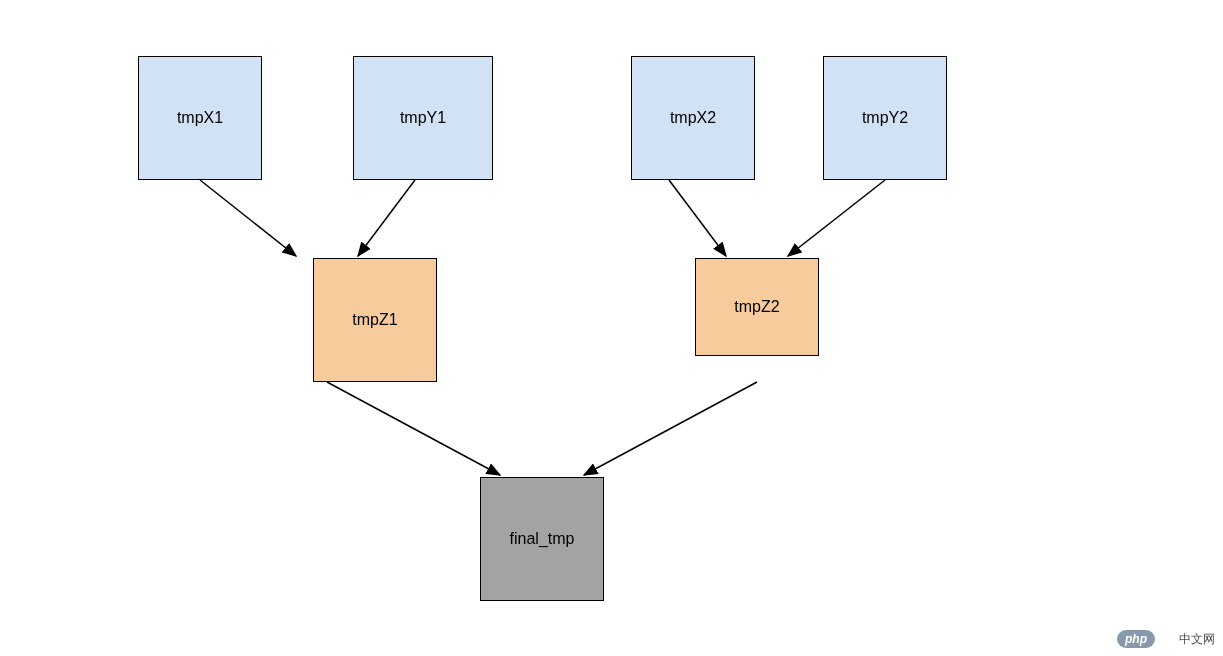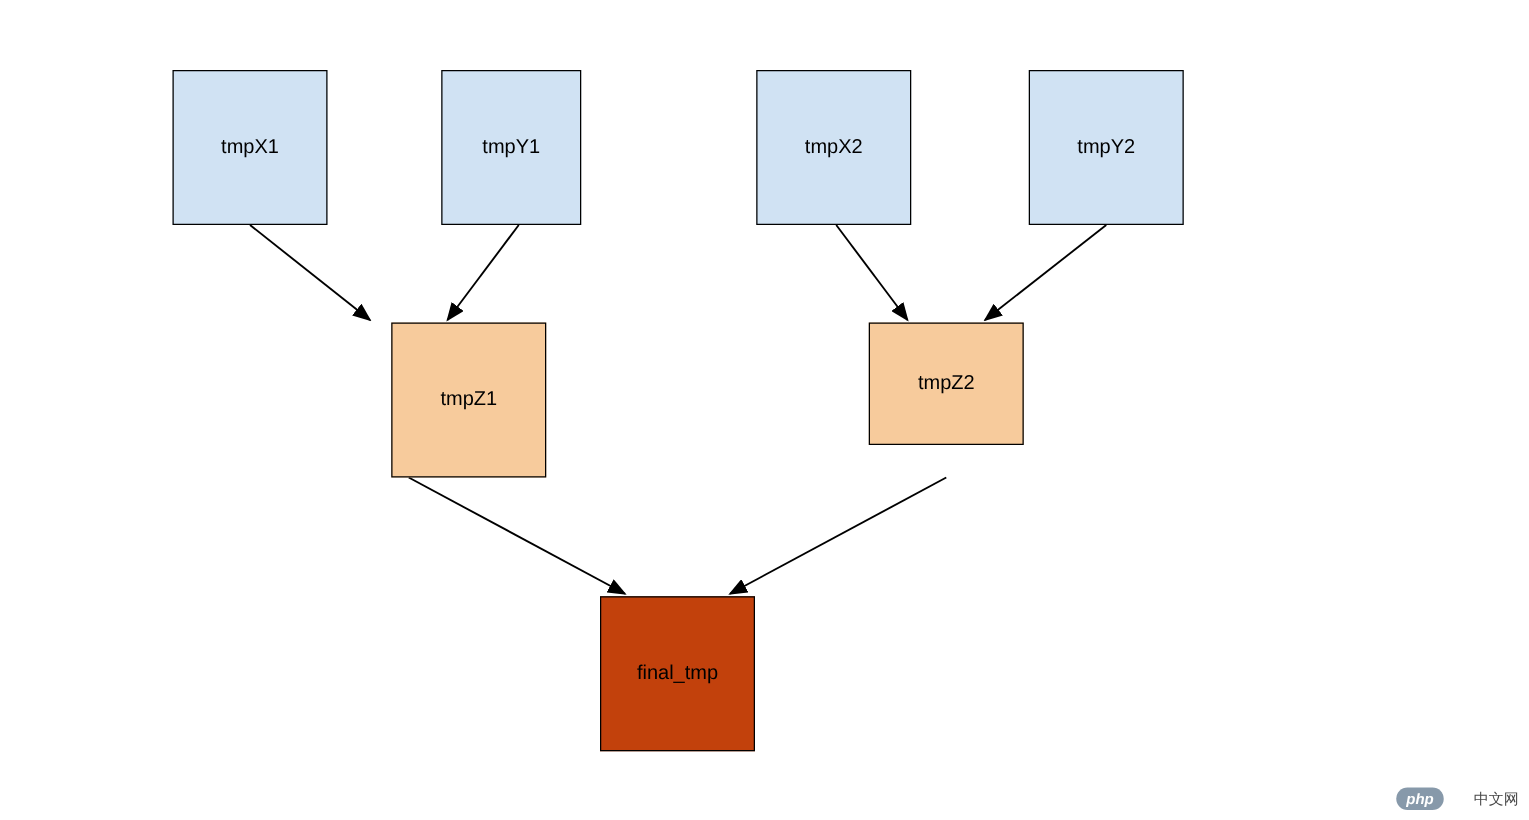--- a/index.html
+++ b/index.html
@@ -28,21 +28,21 @@
       color: #000000;
       border: 1px solid #000000;
     }
     .node-blue {
       background: #d0e2f3;
     }
     .node-orange {
       background: #f7cb9c;
     }
     .node-green {
-      background: #c2410c;
+      background: #a3a3a3;
     }
     svg.arrows {
       position: absolute;
       top: 0;
       left: 0;
       width: 1223px;
       height: 656px;
       pointer-events: none;
     }
     .watermark {
@@ -88,25 +88,25 @@
 
     <line x1="327" y1="382" x2="500" y2="475" stroke="#000000" stroke-width="1.5" marker-end="url(#arrowhead)"></line>
 
     <line x1="757" y1="382" x2="584" y2="475" stroke="#000000" stroke-width="1.5" marker-end="url(#arrowhead)"></line>
   </svg>
 
   <div class="node node-blue" style="left:138px; top:56px; width:124px; height:124px;">
     <span>tmpX1</span>
   </div>
 
-  <div class="node node-blue" style="left:353px; top:56px; width:112px; height:124px;justify-content:center;">
+  <div class="node node-blue" style="left:353px; top:56px; width:140px; height:124px;justify-content:center;">
     <span>tmpY1</span>
   </div>
 
-  <div class="node node-blue" style="left:605px; top:56px; width:124px; height:124px;">
+  <div class="node node-blue" style="left:631px; top:56px; width:124px; height:124px;">
     <span>tmpX2</span>
   </div>
 
   <div class="node node-blue" style="left:823px; top:56px; width:124px; height:124px;">
     <span>tmpY2</span>
   </div>
 
   <div class="node node-orange" style="left:265px; top:258px; width:124px; height:124px;margin-left:48px;">
     <span>tmpZ1</span>
   </div>

